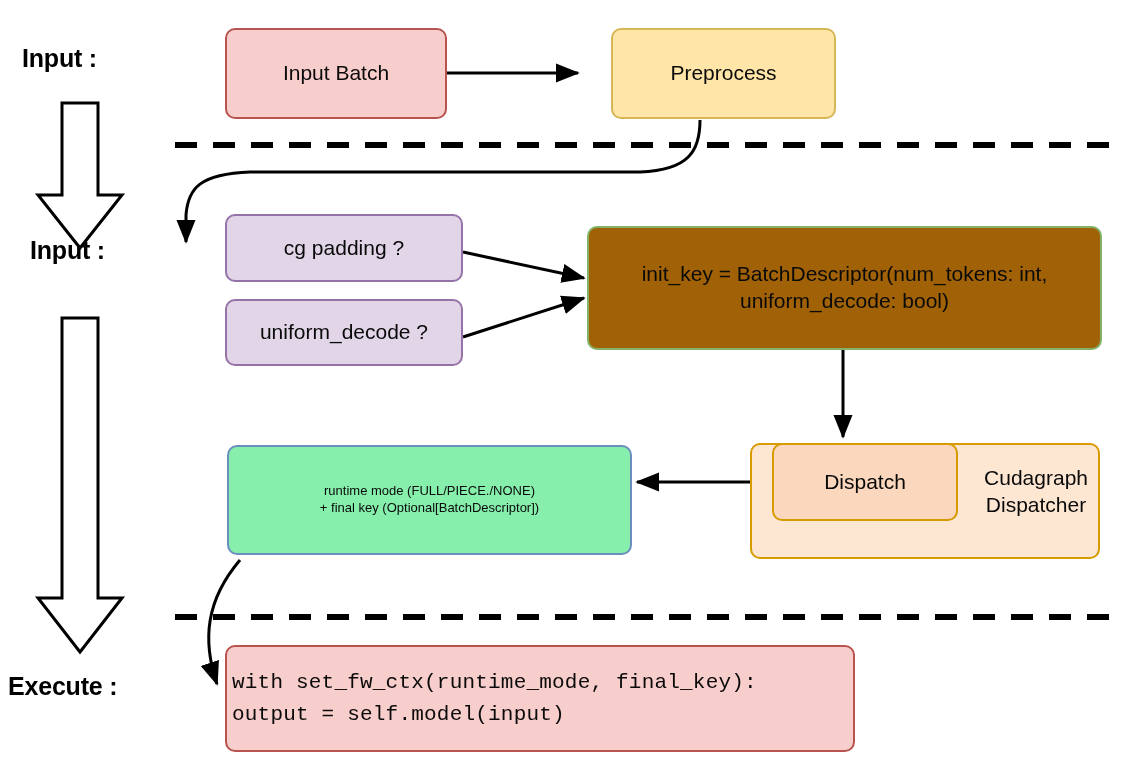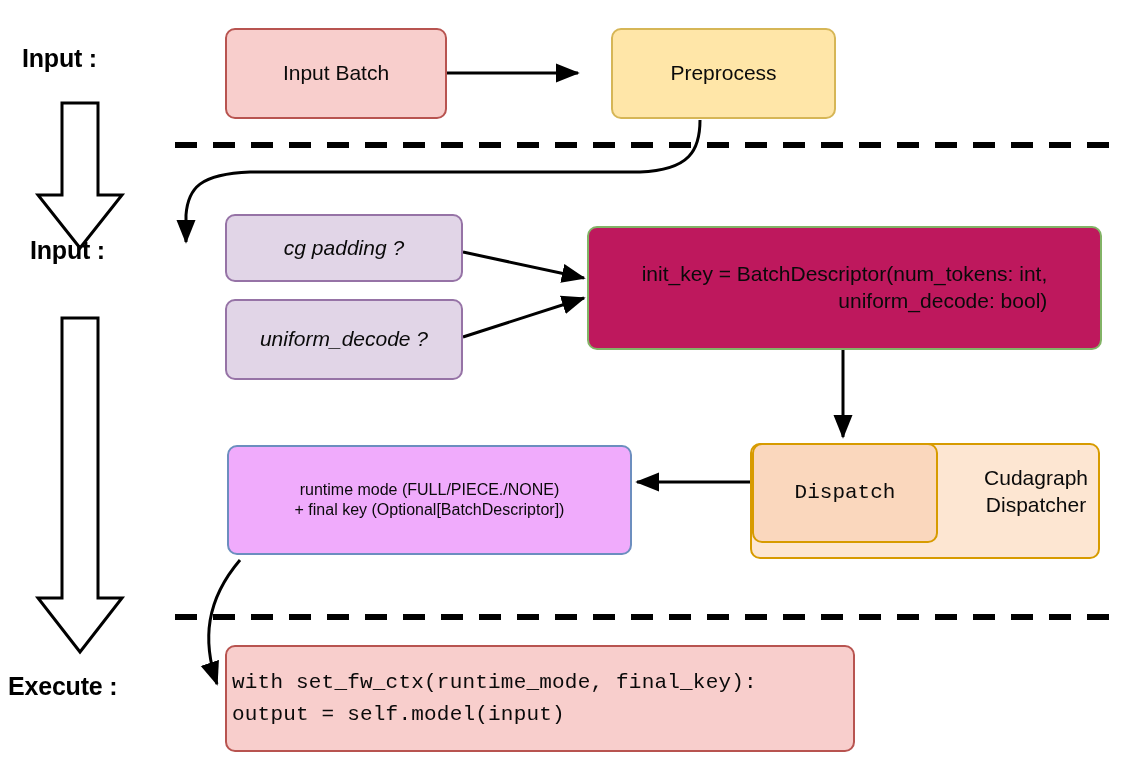--- a/index.html
+++ b/index.html
@@ -60,31 +60,29 @@
     border-color: #b85450;
   }
   .node-preprocess {
     background: #ffe6a8;
     border-color: #d6b656;
     margin-left: 28px;
   }
   .node-purple {
     background: #e1d5e7;
     border-color: #9673a6;
-    font-style: italic;
   }
   .node-green {
-    background: #be185d;
+    background: #a16207;
     border-color: #82b366;
-    text-align: right;
   }
   .node-blue {
-    background: #f0abfc;
+    background: #86efac;
     border-color: #6c8ebf;
-    font-size: 16px;
+    font-size: 13px;
   }
   .node-orange-outer {
     background: #fde6d2;
     border-color: #d79b00;
     align-items: flex-start;
     justify-content: flex-end;
     padding-top: 20px;
   }
   .node-orange-inner {
     background: #fad7bd;
@@ -149,35 +147,35 @@
   </div>
 
   <div class="node node-preprocess" style="left:583px; top:28px; width:225px; height:91px;">
     <span class="node-text">Preprocess</span>
   </div>
 
   <div class="node node-purple" style="left:225px; top:214px; width:238px; height:68px;">
     <span class="node-text">cg padding ?</span>
   </div>
 
-  <div class="node node-purple" style="left:225px; top:299px; width:238px; height:81px;">
+  <div class="node node-purple" style="left:225px; top:299px; width:238px; height:67px;">
     <span class="node-text">uniform_decode ?</span>
   </div>
 
   <div class="node node-green" style="left:587px; top:226px; width:515px; height:124px;">
     <span class="node-text">init_key = BatchDescriptor(num_tokens: int,
 uniform_decode: bool)</span>
   </div>
 
   <div class="node node-orange-outer" style="left:750px; top:443px; width:350px; height:116px;">
     <span class="node-text">Cudagraph
 Dispatcher</span>
   </div>
 
-  <div class="node node-orange-inner" style="left:752px; top:443px; width:186px; height:100px;font-family:Liberation Mono, monospace;">
+  <div class="node node-orange-inner" style="left:772px; top:443px; width:186px; height:78px;">
     <span class="node-text">Dispatch</span>
   </div>
 
   <div class="node node-blue" style="left:227px; top:445px; width:405px; height:110px;">
     <span class="node-text">runtime mode (FULL/PIECE./NONE)
 + final key (Optional[BatchDescriptor])</span>
   </div>
 
   <div class="node node-code" style="left:225px; top:645px; width:630px; height:107px;">
     <span class="node-text">with set_fw_ctx(runtime_mode, final_key):

